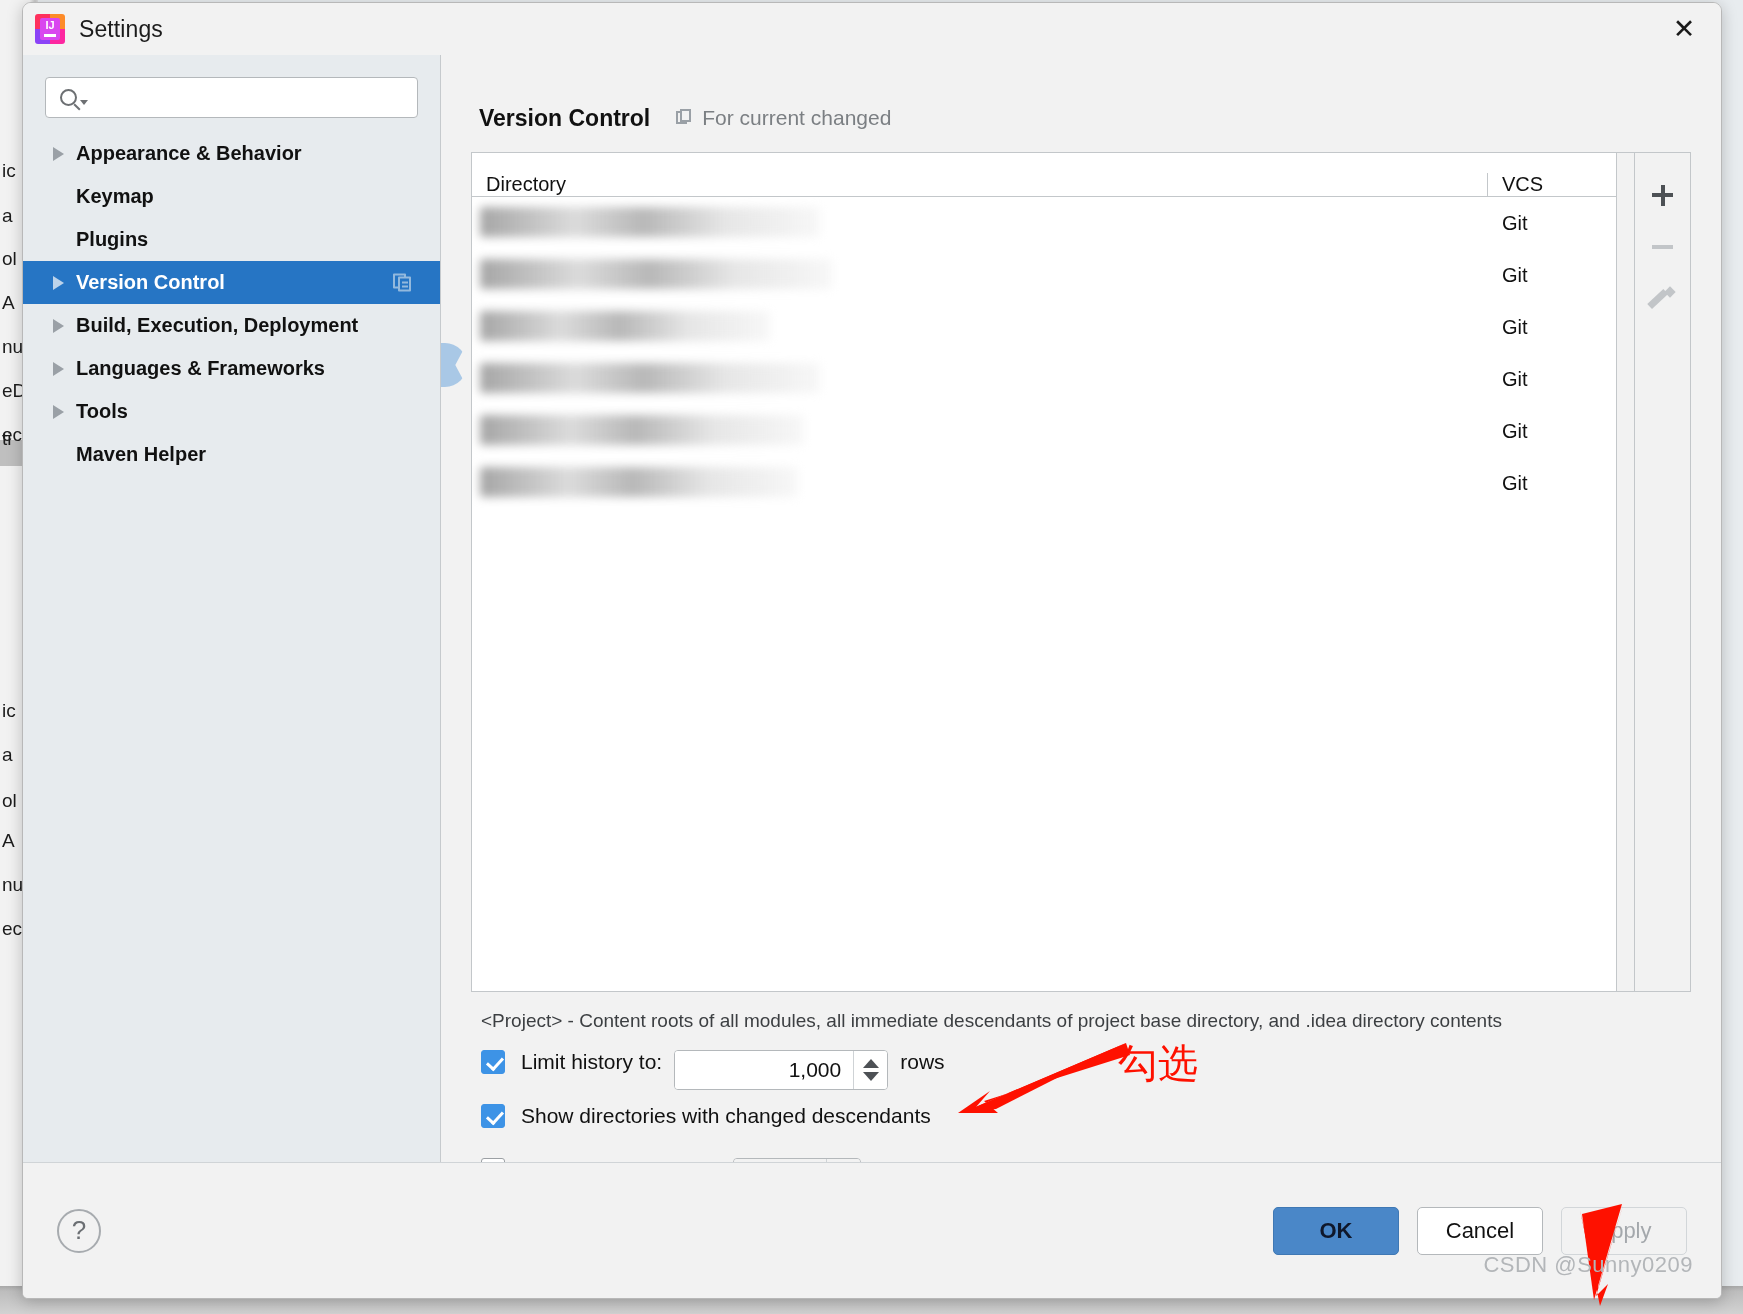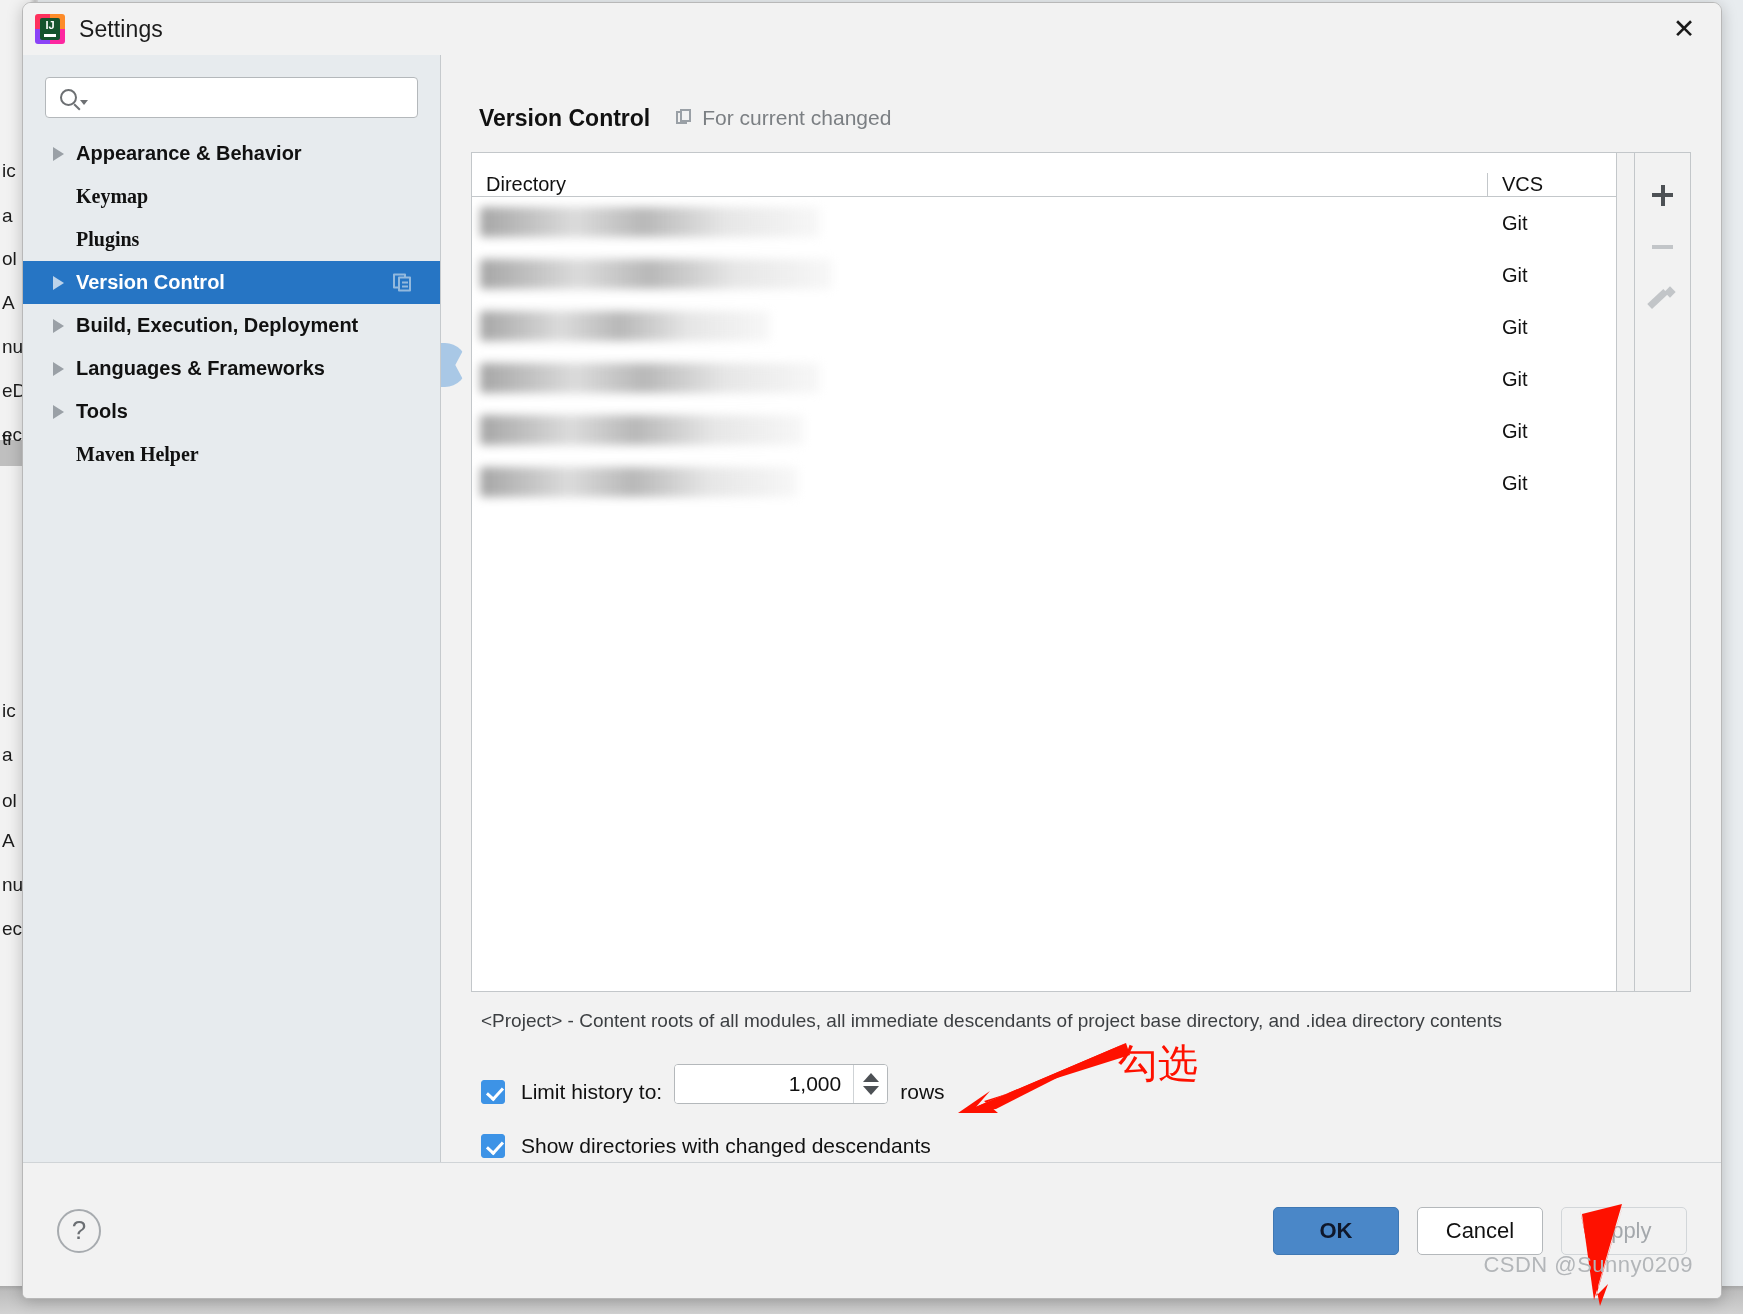--- a/index.html
+++ b/index.html
@@ -53,21 +53,21 @@
   #app-icon {
     width: 30px; height: 30px; margin-left: 12px; margin-right: 14px;
     position: relative; flex: 0 0 auto;
   }
   #app-icon .q1 { position:absolute; left:0; top:0; width:15px; height:15px; background:#fe315d; border-radius:3px 0 0 0;}
   #app-icon .q2 { position:absolute; right:0; top:0; width:15px; height:15px; background:#fd8b29; border-radius:0 3px 0 0;}
   #app-icon .q3 { position:absolute; left:0; bottom:0; width:15px; height:15px; background:#8b43f7; border-radius:0 0 0 3px;}
   #app-icon .q4 { position:absolute; right:0; bottom:0; width:15px; height:15px; background:#fd27a0; border-radius:0 0 3px 0;}
   #app-icon .plate {
     position:absolute; left:5px; top:4px; width:20px; height:22px;
-    background:#14532d; border-radius:2px;
+    background:#d946ef; border-radius:2px;
     color:#fff; font-size:11px; font-weight:bold; line-height:15px; text-align:center;
   }
   #app-icon .plate .bar { position:absolute; left:4px; bottom:3px; width:12px; height:3px; background:#fff; }
   #window-title {
     font-size: 23px; color: #1b1b1b; letter-spacing: .1px;
   }
   #close-btn {
     position: absolute; right: 0; top: 0; width: 74px; height: 52px;
     display: flex; align-items: center; justify-content: center;
     font-size: 27px; color: #1a1a1a; cursor: pointer; font-weight: 300;
@@ -113,21 +113,21 @@
   .tree-item .arrow {
     width: 0; height: 0; flex: 0 0 auto; margin-right: 12px;
     border-top: 7px solid transparent; border-bottom: 7px solid transparent;
     border-left: 11px solid #9aa0a6;
   }
   .tree-item .arrow.hidden { visibility: hidden; }
   .tree-item .lbl {
     font-size: 20px; font-weight: bold; color: #111;
     font-family: "Liberation Sans", sans-serif;
   }
-  .tree-item.plain .lbl { font-weight: bold; font-family: Liberation Serif, serif; }
+  .tree-item.plain .lbl { font-weight: bold; }
   .tree-item.selected { background: #2675c4; }
   .tree-item.selected .lbl { color: #fff; }
   .tree-item.selected .arrow { border-left-color: #bcd3ea; }
   .copy-icon {
     position: absolute; right: 28px; top: 50%; transform: translateY(-50%);
     width: 19px; height: 19px;
   }
   .copy-icon .b {
     position: absolute; width: 13px; height: 15px;
     border: 2px solid #93b9dd; border-radius: 1px;
@@ -227,21 +227,21 @@
     background:#c2c5c8; transform: rotate(45deg);
   }
 
   #desc-line {
     margin-top: 18px; padding-left: 10px;
     font-size: 19px; color: #3c3f42;
   }
 
   
   #options { margin-top: 18px; padding-left: 10px; }
-  .opt-row { display: flex; align-items: flex-end; height: 54px; }
+  .opt-row { display: flex; align-items: flex-start; height: 54px; }
   .cbx {
     width: 24px; height: 24px; border-radius: 3px; flex: 0 0 auto;
     margin-right: 16px; position: relative; cursor: pointer;
   }
   .cbx.on { background: #3d93e6; border: 1px solid #3d93e6; }
   .cbx.on::after {
     content: ""; position: absolute; left: 8px; top: 3px;
     width: 7px; height: 13px; border: solid #fff; border-width: 0 3px 3px 0;
     transform: rotate(42deg);
   }

